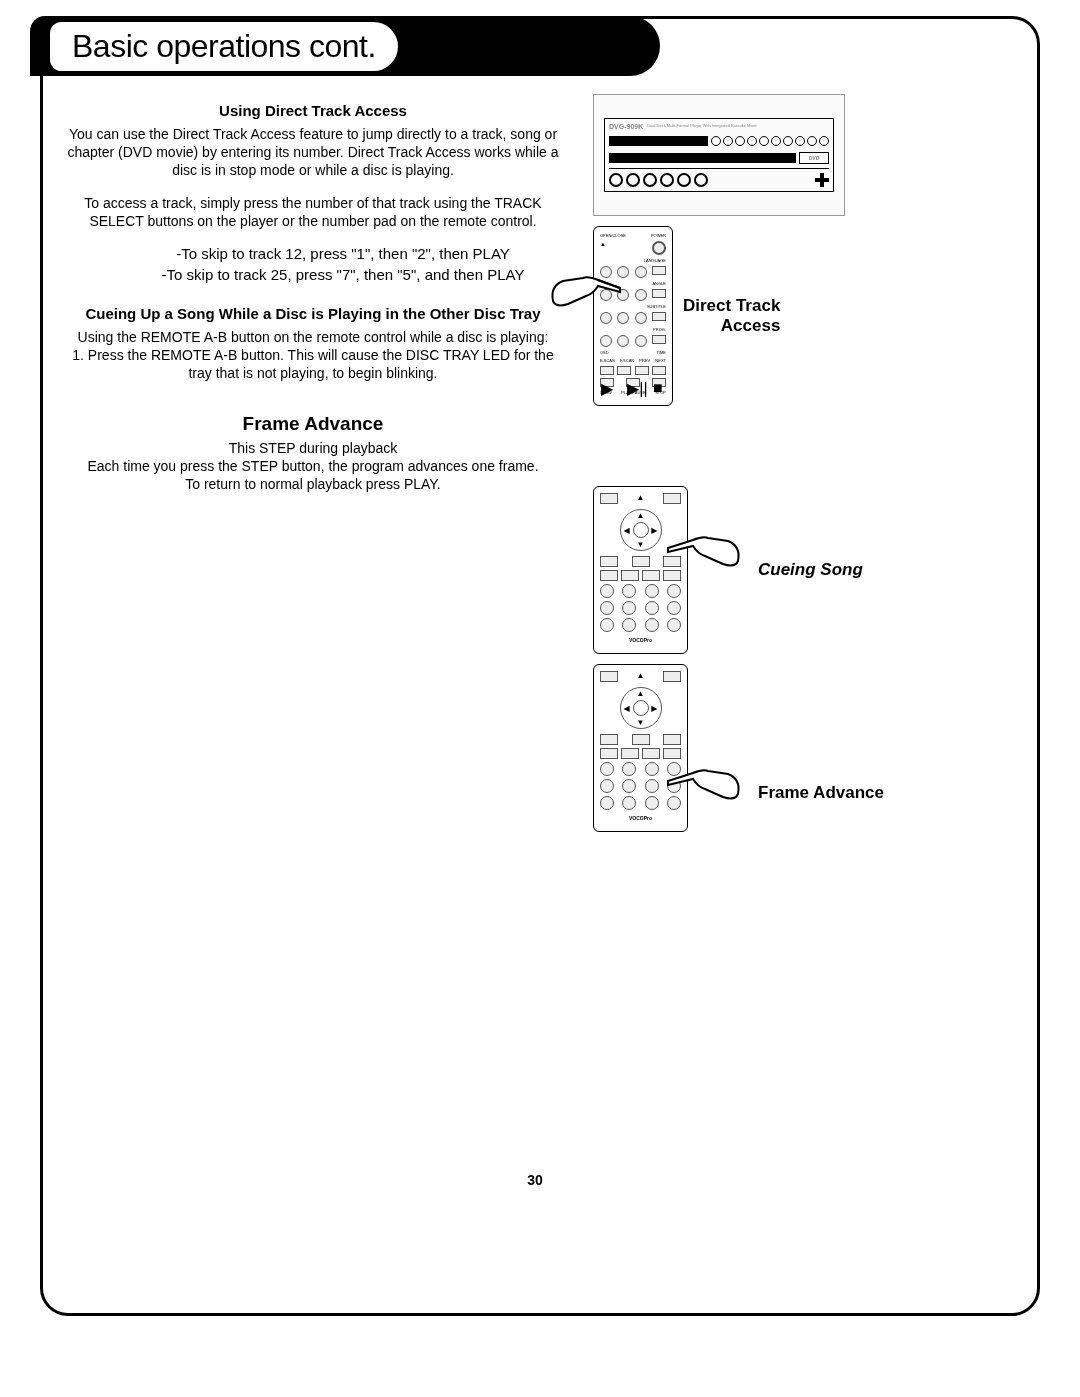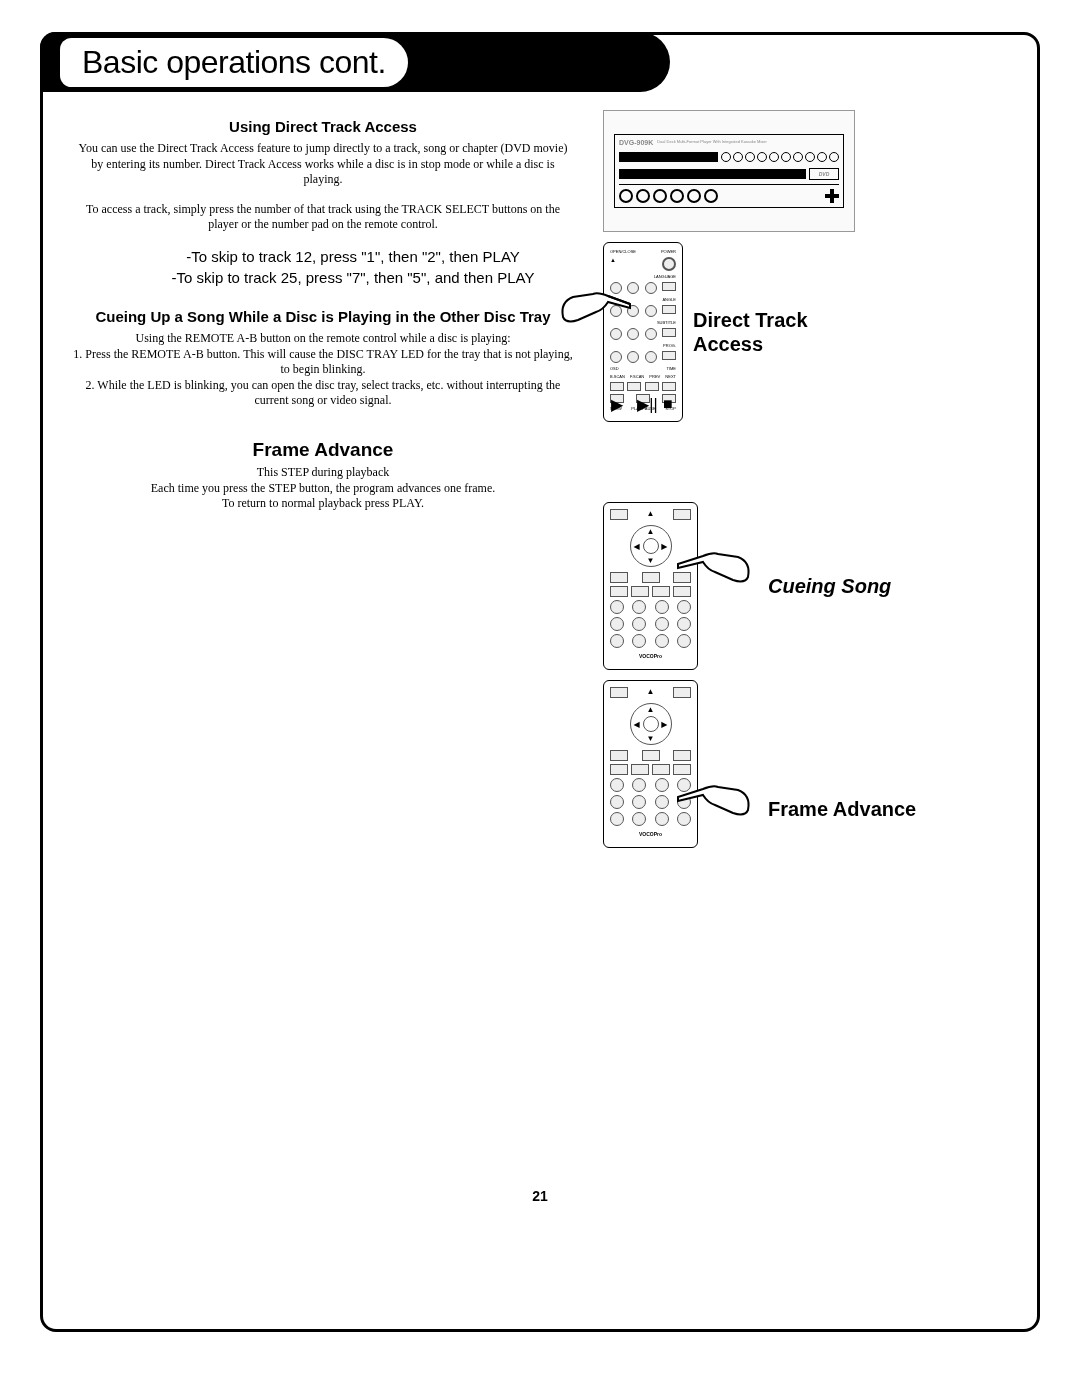--- a/index.html
+++ b/index.html
@@ -4,24 +4,24 @@
 <style>
   body {
     margin: 0;
     padding: 0;
     background: #fff;
     font-family: Arial, Helvetica, sans-serif;
     width: 1080px;
   }
   .page {
     width: 1000px;
-    margin: 32px auto;
+    margin: 16px auto;
     border: 3px solid #000;
-    border-radius: 16px;
-    padding: 0 30px 30px 30px;
+    border-radius: 28px;
+    padding: 0 30px 30px 20px;
     box-sizing: border-box;
     position: relative;
     min-height: 1300px;
   }
   .tab {
     position: relative;
     top: -3px;
     left: -33px;
     width: 630px;
     height: 60px;
@@ -55,24 +55,23 @@
   .right-col {
     flex: 1;
     padding-top: 0px;
   }
   .section-heading {
     font-weight: bold;
     font-size: 15px;
     margin: 8px 0 6px 0;
   }
   .body-text {
-    font-size: 12px;
+    font-size: 14px;
     line-height: 1.3;
     margin: 0 0 14px 0;
-    font-family: Liberation Serif, serif;
   }
   .example-row {
     display: flex;
     font-size: 15px;
     line-height: 1.3;
     margin-bottom: 2px;
   }
   .ex-label { flex: 0 0 60px; }
   .ex-text { flex: 1; }
   .sub-heading {
@@ -82,23 +81,24 @@
   }
   .illustration {
     border: 1px solid #999;
     background: #fafafa;
     margin-bottom: 10px;
     display:flex; align-items:center; justify-content:center;
     color:#888; font-size:10px; text-align:center;
   }
   .player-box { width: 250px; height: 120px; }
   .caption {
-    font-size: 20px;
+    font-size: 17px;
     font-weight: bold;
     line-height: 1.2;
+    text-align: right;
   }
   .fig-row {
     display:flex; align-items:center; gap:10px; margin-bottom:20px;
   }
   .page-num {
     text-align: center;
     font-weight: bold;
     font-size: 14px;
     margin-top: 320px;
   }
@@ -176,21 +176,20 @@
         <div class="ex-text">-To skip to track 12, press "1", then "2", then  PLAY</div>
       </div>
       <div class="example-row" style="margin-bottom:20px">
         <div class="ex-label"></div>
         <div class="ex-text">-To skip to track 25, press "7", then "5", and then  PLAY</div>
       </div>
 
       <div class="section-heading">Cueing Up a Song While a Disc is Playing in the Other Disc Tray</div>
       <p class="body-text" style="margin-bottom:0">Using the REMOTE A-B button on the remote control while a disc is playing:</p>
       <p class="body-text" style="margin-bottom:0">1.  Press the REMOTE A-B button.  This will cause the DISC TRAY LED for the tray that is not playing, to begin blinking.</p>
-      <p class="body-text">2.  While the LED is blinking, you can open the disc tray, select tracks, etc. without interrupting the current song or video signal.</p>
 
       <div class="sub-heading">Frame Advance</div>
       <p class="body-text" style="margin-bottom:0">This STEP during playback</p>
       <p class="body-text" style="margin-bottom:0">Each time you press the STEP button, the program advances one frame.</p>
       <p class="body-text">To return to normal playback press PLAY.</p>
     </div>
 
     <div class="right-col">
 
       <div class="illustration player-box">
@@ -414,14 +413,14 @@
           <svg class="remote-hand" style="right:-55px; top:95px; width:85px; height:50px;" viewBox="0 0 85 50">
             <path d="M80 35 Q 83 20 70 15 L 50 12 Q 45 10 35 14 L 10 22 L 10 26 L 35 20 Q 40 28 47 30 L 65 38 Q 77 42 80 35 Z" fill="#fff" stroke="#000" stroke-width="2"></path>
           </svg>
         </div>
         <div class="caption" style="margin-left:60px; margin-top:90px;">Frame Advance</div>
       </div>
 
     </div>
   </div>
 
-  <div class="page-num">21</div>
+  <div class="page-num">30</div>
 </div>
 
 </body></html>

